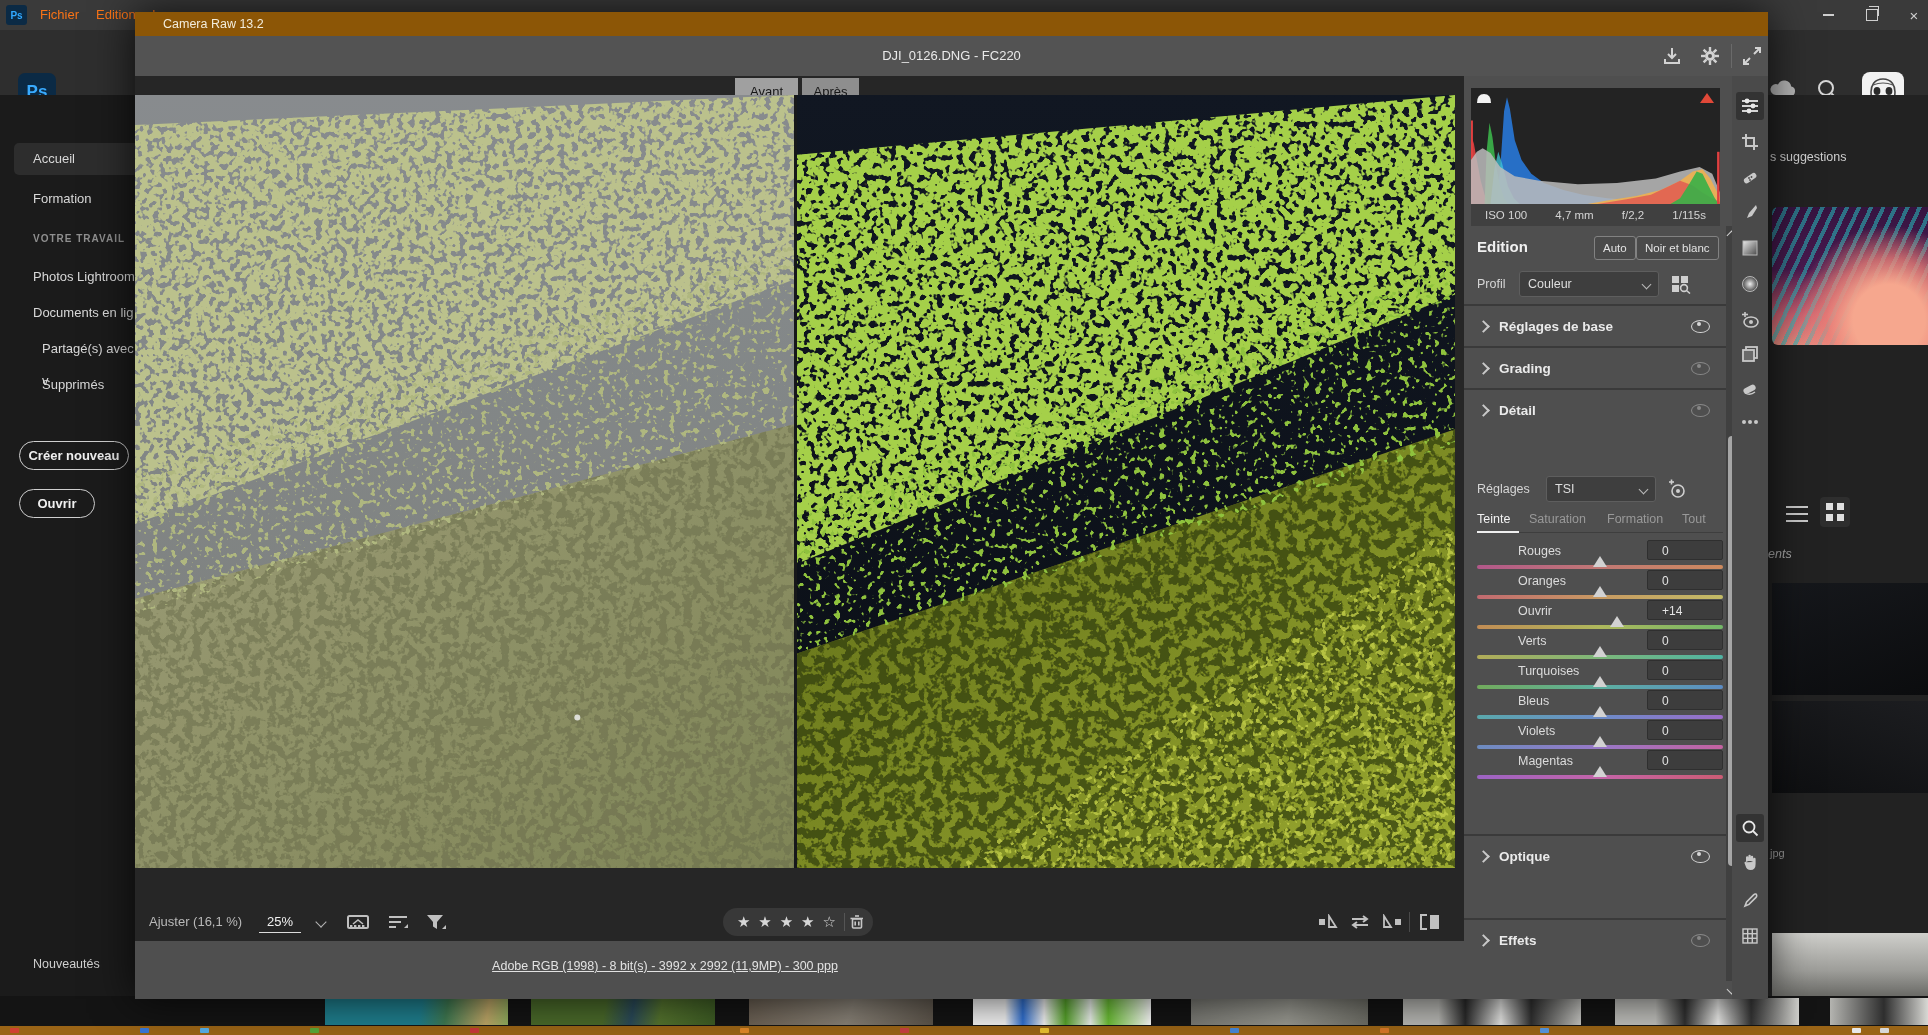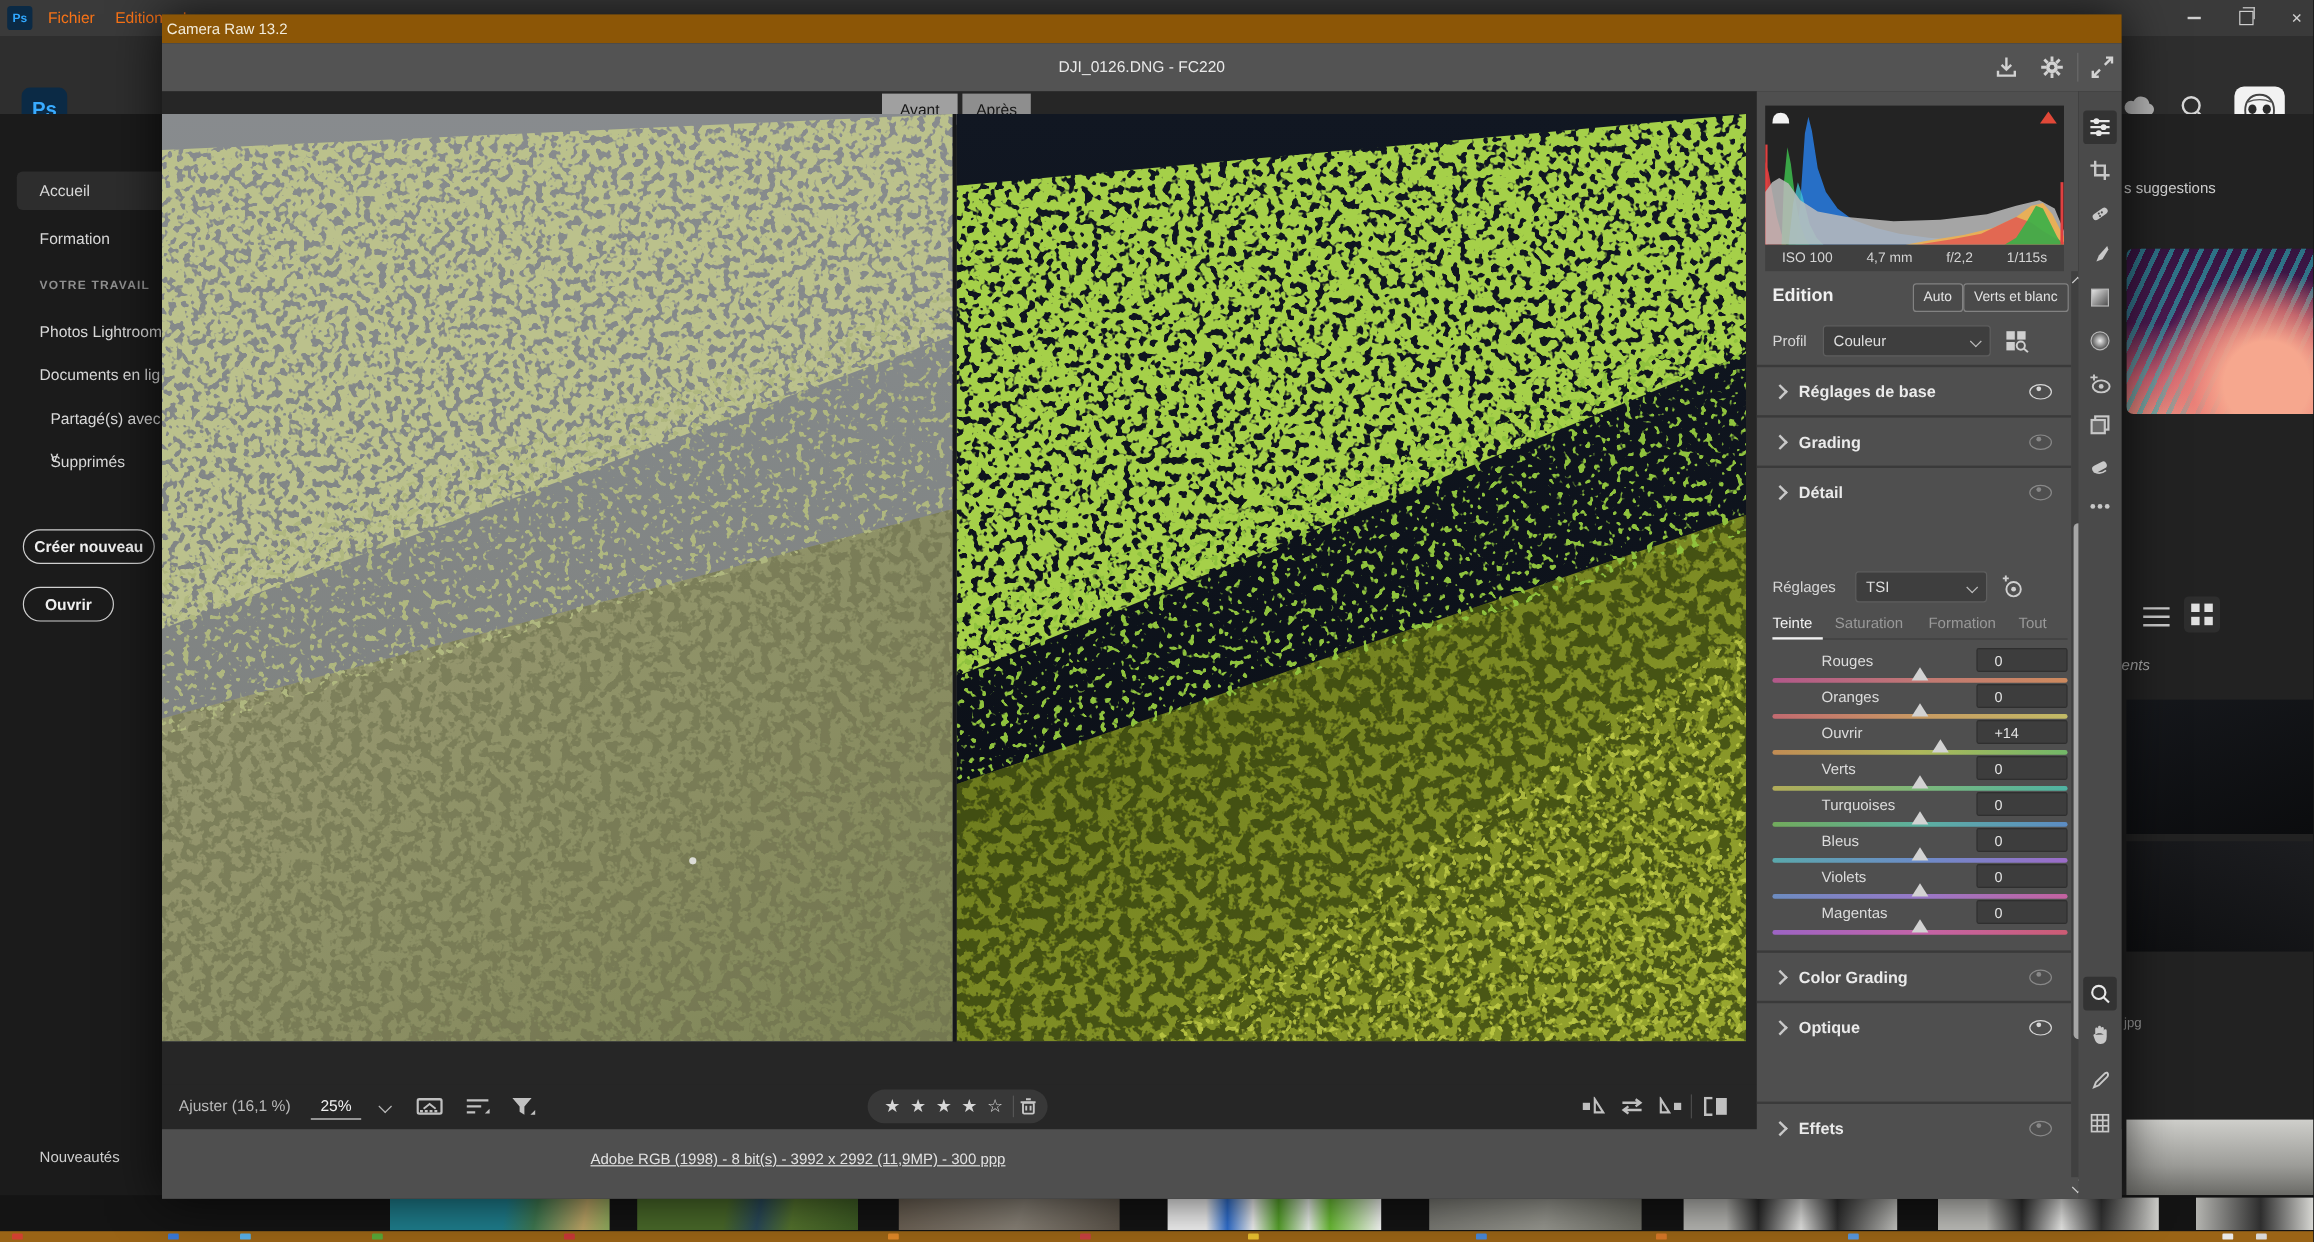--- a/index.html
+++ b/index.html
@@ -18,21 +18,21 @@
       color:#39abff;font-size:17px;font-weight:bold;display:flex;align-items:center;justify-content:center;}
   .ps-side{left:0;top:95px;width:135px;height:940px;background:#1b1b1b;}
   .side-item{left:0;width:135px;height:32px;line-height:32px;font-size:13px;color:#d8d8d8;padding-left:33px;box-sizing:border-box;}
   .side-item.active{background:#2d2d2d;border-radius:5px 0 0 5px;margin-left:14px;padding-left:19px;width:121px;}
   .side-head{left:33px;font-size:10px;letter-spacing:1px;color:#8f8f8f;font-weight:bold;}
   .pill-btn{border:1.5px solid #cfcfcf;border-radius:15px;color:#efefef;font-size:13px;font-weight:bold;
       display:flex;align-items:center;justify-content:center;background:transparent;}
   .rt-text{color:#cfcfcf;font-size:12.5px;}
   
   .acr{left:135px;top:12px;width:1633px;height:987px;background:#262626;box-shadow:0 0 40px rgba(0,0,0,.75);}
-  .acr-title{left:0;top:0;width:1633px;height:24px;background:#8c5606;color:#f2ecdc;font-size:12.5px;line-height:24px;padding-left:4px;box-sizing:border-box;}
+  .acr-title{left:0;top:0;width:1633px;height:24px;background:#8c5606;color:#f2ecdc;font-size:12.5px;line-height:24px;padding-left:28px;box-sizing:border-box;}
   .acr-head{left:0;top:24px;width:1633px;height:40px;background:#535353;}
   .acr-file{width:100%;text-align:center;line-height:40px;font-size:13px;color:#eaeaea;}
   .hicon{top:7px;width:26px;height:26px;display:flex;align-items:center;justify-content:center;}
   .cmp-btn{top:66px;height:26px;font-size:13px;color:#161616;display:flex;align-items:center;justify-content:center;}
   .pane{top:83px;height:773px;background:#30343a;overflow:hidden;}
   .pane svg{width:100%;height:100%;display:block;}
   .acr-toolbar{left:0;top:892px;width:1633px;height:37px;background:#262626;color:#b9b9b9;}
   .acr-footer{left:0;top:929px;width:1633px;height:58px;background:#4f4f4f;}
   .tb-icon{top:6px;width:26px;height:24px;display:flex;align-items:center;justify-content:center;}
   .stars-pill{left:588px;top:4px;width:150px;height:28px;background:#383838;border-radius:14px;display:flex;align-items:center;padding:0 10px;box-sizing:border-box;}
@@ -420,21 +420,21 @@
       </div>
       <div class="isoline abs">
         <span>ISO 100</span>
         <span>4,7 mm</span>
         <span>f/2,2</span>
         <span>1/115s</span>
       </div>
 
       <span class="abs" style="left:13px;top:162px;font-size:15px;font-weight:bold;color:#f0f0f0">Edition</span>
       <div class="abs mini-btn" style="left:130px;top:160px">Auto</div>
-      <div class="abs mini-btn" style="left:172px;top:160px">Verts et blanc</div>
+      <div class="abs mini-btn" style="left:172px;top:160px">Noir et blanc</div>
 
       <span class="abs" style="left:13px;top:201px;font-size:12.5px;color:#d6d6d6">Profil</span>
       <div class="abs selbox" style="left:55px;top:195px;width:140px">
         <span>Couleur</span>
           <span class="dd"></span>
       </div>
       <svg class="abs" style="left:206px;top:198px" width="22" height="20">
         <g fill="#cfcfcf">
             <rect x="2" y="2" width="7" height="7"></rect>
             <rect x="11" y="2" width="7" height="7"></rect>
@@ -530,25 +530,20 @@
           </div>
       </div>
       <div class="mix-slider abs" style="top:678px">
         <span class="mix-label">Magentas</span>
         <span class="mix-value">0</span>
         <div class="track" style="background: linear-gradient(90deg, rgb(156, 100, 196), rgb(196, 100, 168), rgb(204, 92, 116));">
             <div class="thumbtri" style="left: 50%;"></div>
           </div>
       </div>
 
-      <div class="sec abs" style="top:716px">
-        <span class="chev-r"></span>
-        <span class="lbl">Color Grading</span>
-        <span class="eye dim"></span>
-      </div>
       <div class="sec abs" style="top:758px">
         <span class="chev-r"></span>
         <span class="lbl">Optique</span>
         <span class="eye"></span>
       </div>
       <div class="sec abs" style="top:842px">
         <span class="chev-r"></span>
         <span class="lbl">Effets</span>
         <span class="eye dim"></span>
       </div>

